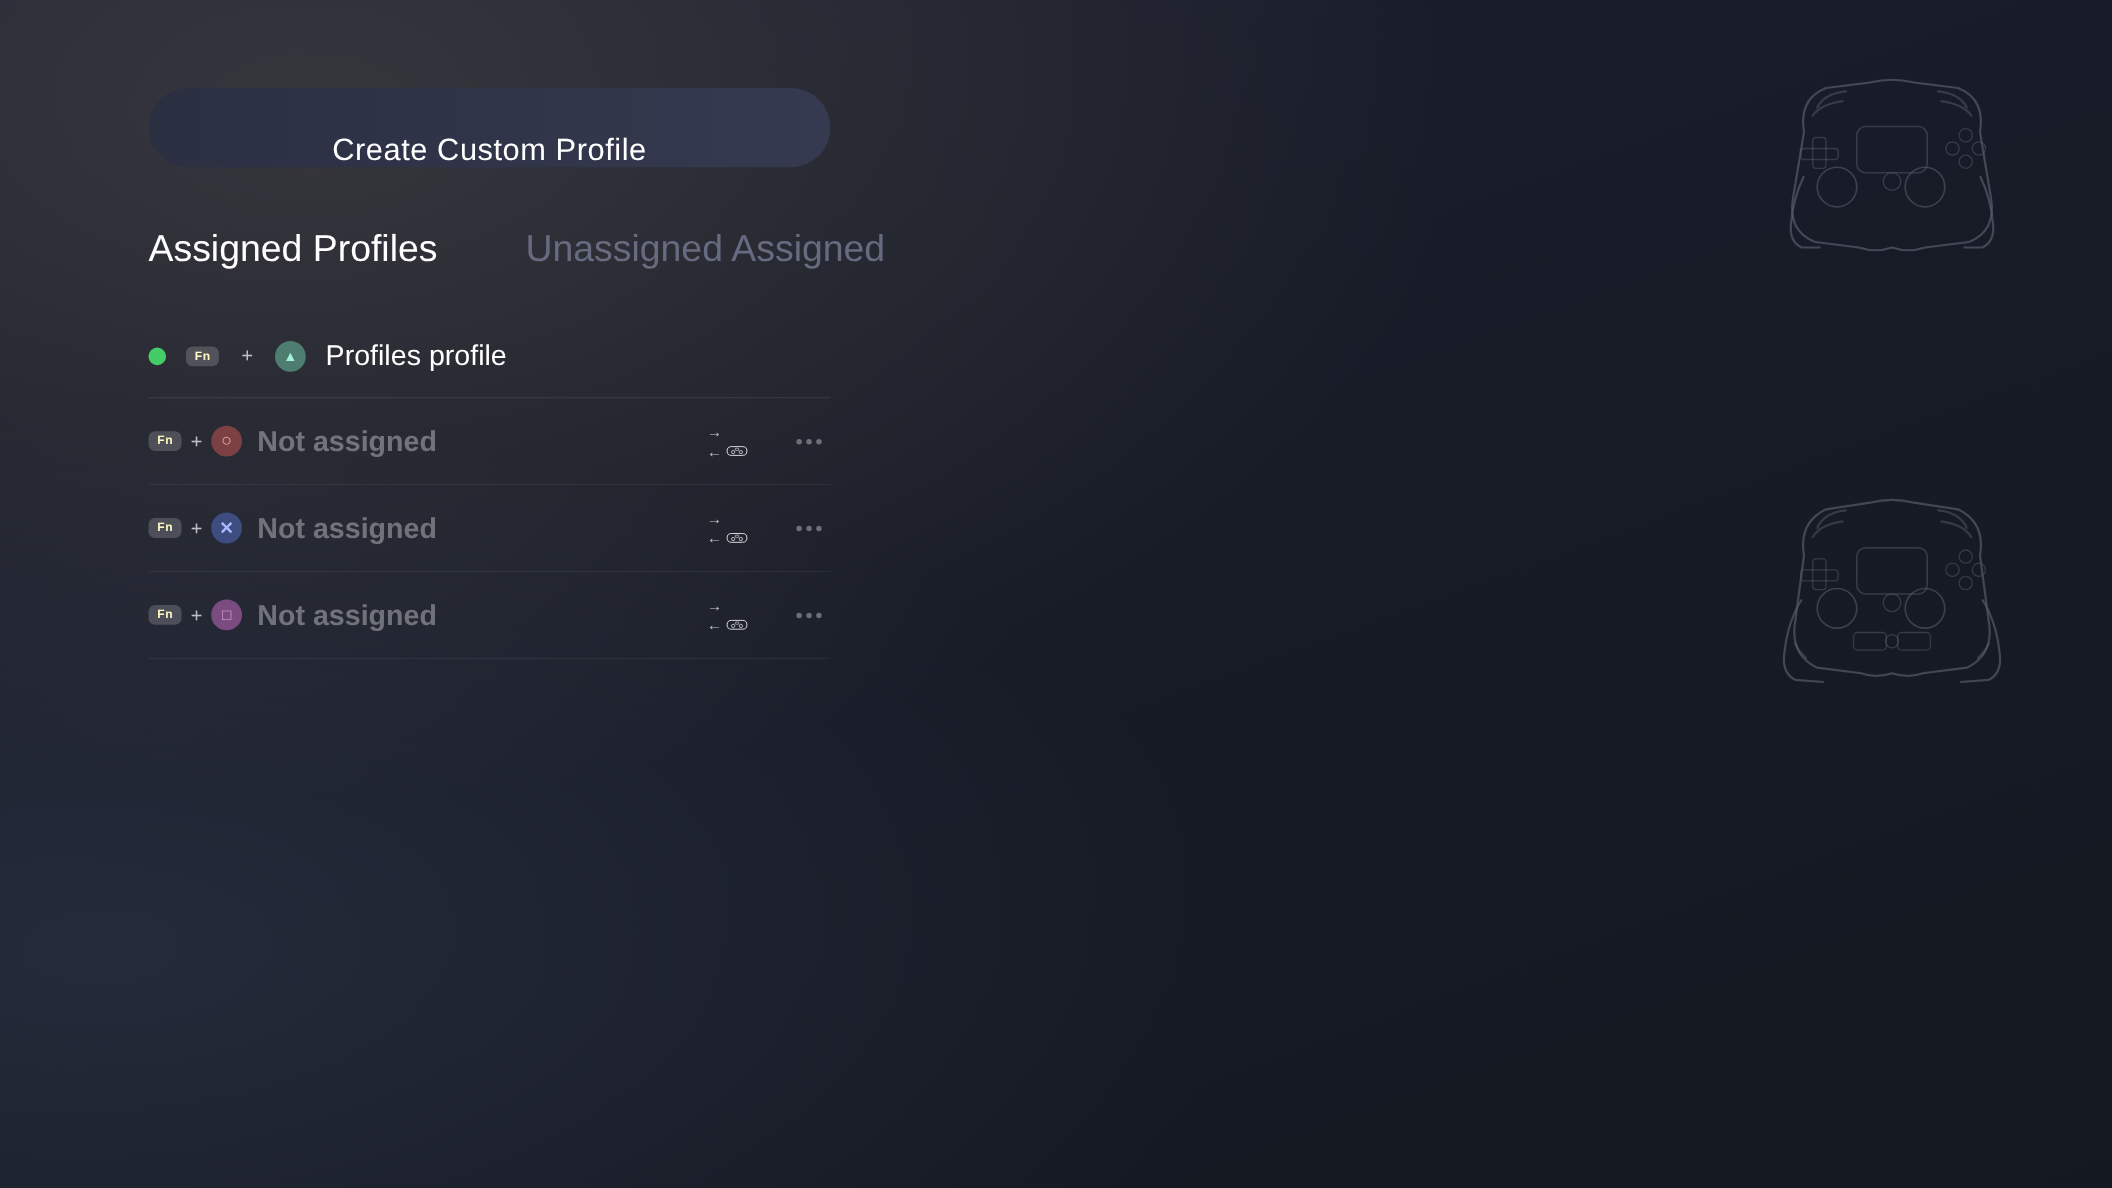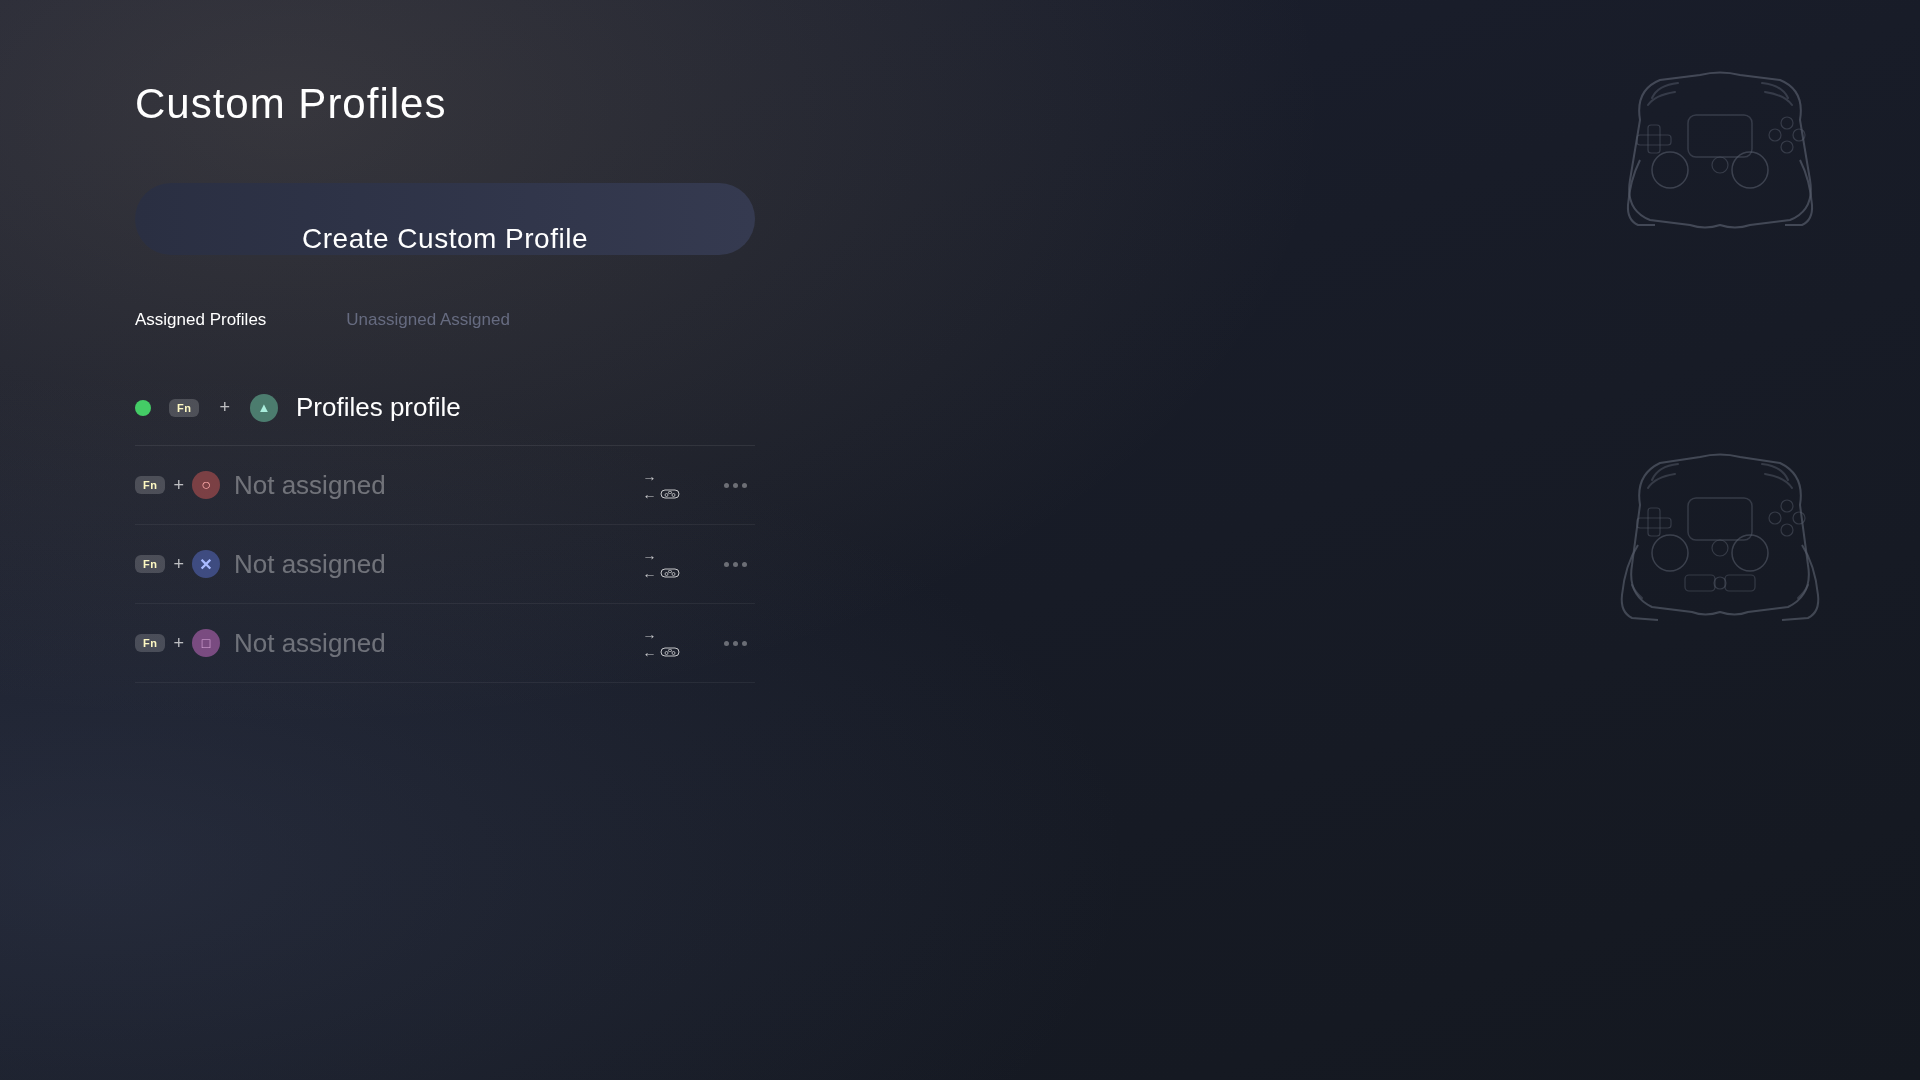--- a/index.html
+++ b/index.html
@@ -63,21 +63,21 @@
 
     
     .tabs {
       display: flex;
       gap: 80px;
       margin-bottom: 40px;
       align-items: center;
     }
 
     .tab {
-      font-size: 17px;
+      font-size: 34px;
       font-weight: 500;
       cursor: pointer;
       padding-bottom: 4px;
     }
 
     .tab.active {
       color: #ffffff;
     }
 
     .tab.inactive {
@@ -180,21 +180,21 @@
     .profile-label-group {
       display: flex;
       align-items: center;
       gap: 6px;
       flex: 1;
     }
 
     .profile-name-unassigned {
       color: rgba(255,255,255,0.35);
       font-size: 26px;
-      font-weight: 400;
+      font-weight: 700;
       margin-left: 8px;
     }
 
     
     .dots-menu {
       display: flex;
       gap: 4px;
       cursor: pointer;
       padding: 8px;
     }
@@ -251,21 +251,20 @@
       height: 12px;
     }
   </style>
 </head>
 <body>
 
 <div class="bg-overlay"></div>
 
 <div class="content">
 
-  <h1 class="page-title">Custom Profiles</h1>
 
   <button class="create-profile-btn">
     <span>Create Custom Profile</span>
   </button>
 
   <div class="tabs">
     <span class="tab active">Assigned Profiles</span>
     <span class="tab inactive">Unassigned Assigned</span>
   </div>
 

